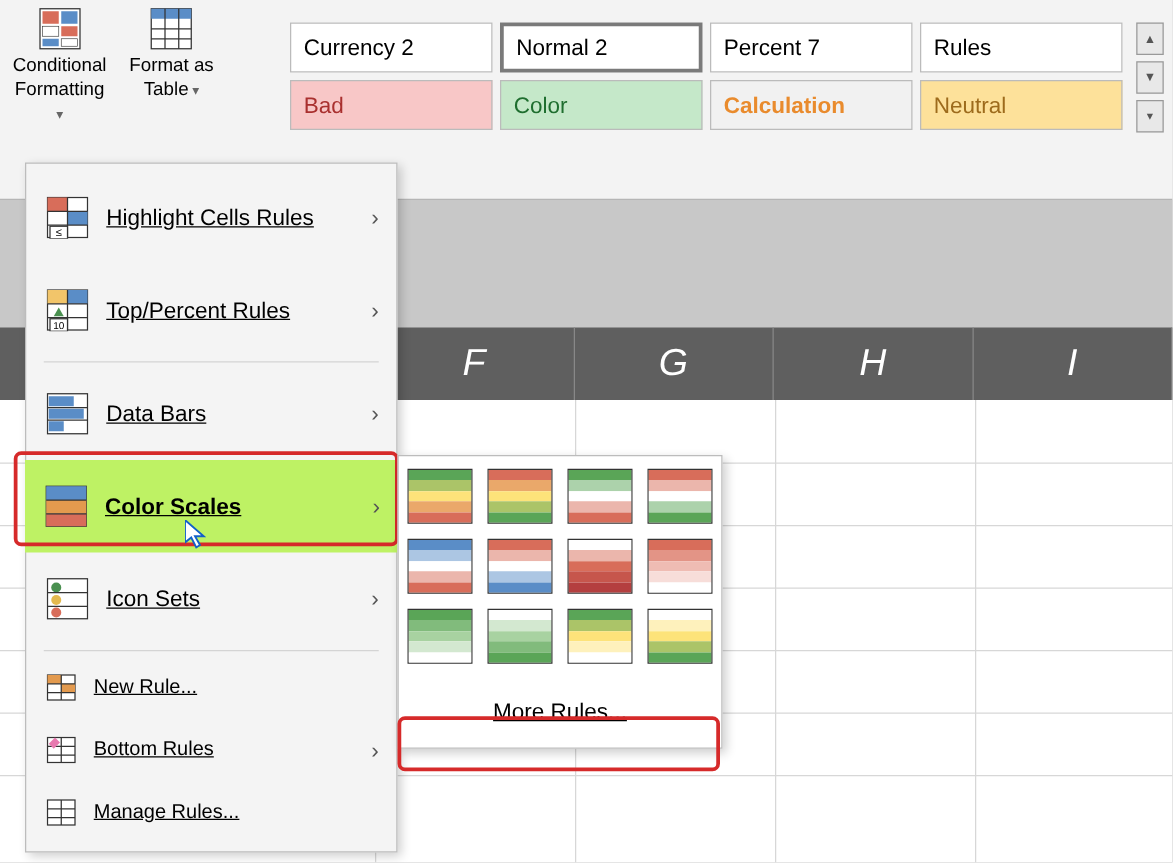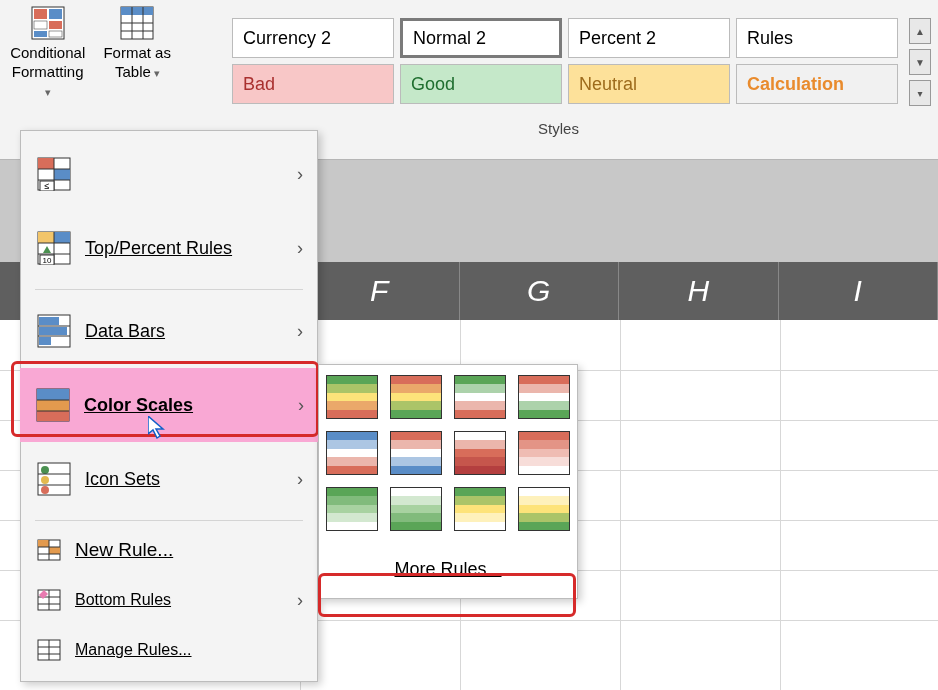--- a/index.html
+++ b/index.html
@@ -24,21 +24,21 @@
   .gridline-v { position:absolute; top:0; bottom:0; width:1px; background:#d7d7d7; }
   .gridline-h { position:absolute; left:0; right:0; height:1px; background:#d7d7d7; }
   .cellval { position:absolute; left:40px; top:340px; font-size:24px; }
 
   .menu { position:absolute; top:130px; left:20px; width:298px; background:#f4f4f4; border:1px solid #bcbcbc; box-shadow: 3px 3px 8px rgba(0,0,0,0.2); padding: 6px 0; }
   .menu-item { display:flex; align-items:center; padding: 14px 16px; font-size:18px; position:relative; cursor:default; }
   .menu-item.big { padding: 20px 16px; }
   .menu-item .txt { margin-left: 14px; text-decoration: underline; }
   .menu-item .arrow { position:absolute; right:14px; font-size:18px; color:#555; }
   .menu-sep { height:1px; background:#d4d4d4; margin: 4px 14px; }
-  .menu-item.hover { background:#f9a8d4; }
+  .menu-item.hover { background:#bef264; }
   .hl-box { position:absolute; border:3px solid #d62a2a; border-radius:6px; pointer-events:none; }
 
   .submenu { position:absolute; top:364px; left:318px; width:260px; background:#fff; border:1px solid #bcbcbc; box-shadow:3px 3px 8px rgba(0,0,0,0.2); padding:10px; }
   .scale-grid { display:grid; grid-template-columns: repeat(4, 52px); grid-auto-rows:46px; gap:10px 12px; justify-content:center; }
   .scale-ic { width:52px; height:44px; border:1px solid #333; background:#fff; display:flex; flex-direction:column; }
   .scale-ic div { flex:1; }
   .more { margin-top:18px; text-align:center; font-size:18px; text-decoration:underline; padding:8px 0; }
 
   .ic { width:34px; height:34px; display:inline-block; }
   svg { display:block; }
@@ -74,34 +74,33 @@
           <line x1="23" y1="1" x2="23" y2="33" stroke="#333"></line>
         </svg>
     </span>
     <span class="lbl drop">Format as Table</span>
   </div>
   <div class="styles-group">
     <div style="display:flex">
       <div class="styles-grid" id="styles-grid">
           <div class="style-cell" style="background: rgb(255, 255, 255); color: rgb(0, 0, 0);">Currency 2</div>
           <div class="style-cell sel" style="background: rgb(255, 255, 255); color: rgb(0, 0, 0);">Normal 2</div>
-          <div class="style-cell" style="background: rgb(255, 255, 255); color: rgb(0, 0, 0);">Percent 2</div>
+          <div class="style-cell" style="background: rgb(255, 255, 255); color: rgb(0, 0, 0);">Percent 7</div>
           <div class="style-cell" style="background: rgb(255, 255, 255); color: rgb(0, 0, 0);">Rules</div>
           <div class="style-cell" style="background: rgb(248, 199, 199); color: rgb(169, 48, 47);">Bad</div>
-          <div class="style-cell" style="background: rgb(197, 232, 201); color: rgb(31, 110, 47);">Good</div>
+          <div class="style-cell" style="background: rgb(197, 232, 201); color: rgb(31, 110, 47);">Color</div>
+          <div class="style-cell" style="background: rgb(241, 241, 241); color: rgb(233, 139, 45); font-weight: 600;">Calculation</div>
           <div class="style-cell" style="background: rgb(253, 225, 154); color: rgb(157, 107, 28);">Neutral</div>
-          <div class="style-cell" style="background: rgb(241, 241, 241); color: rgb(233, 139, 45); font-weight: 600;">Calculation</div>
         </div>
       <div class="scrollbar">
         <div>▲</div>
         <div>▼</div>
         <div>▾</div>
       </div>
     </div>
-    <div class="group-label">Styles</div>
   </div>
 </div>
 
 <div class="gridarea">
   <div class="sep"></div>
   <div class="colhdr" id="colhdr" style="padding-left:300px">
       <span>F</span>
       <span>G</span>
       <span>H</span>
       <span>I</span>
@@ -128,20 +127,21 @@
           <rect x="1" y="1" width="32" height="32" fill="#fff" stroke="#333"></rect>
           <rect x="1" y="1" width="16" height="11" fill="#d86d5a"></rect>
           <rect x="17" y="12" width="16" height="11" fill="#5a8dc7"></rect>
           <line x1="17" y1="1" x2="17" y2="33" stroke="#333"></line>
           <line x1="1" y1="12" x2="33" y2="12" stroke="#333"></line>
           <line x1="1" y1="23" x2="33" y2="23" stroke="#333"></line>
           <rect x="3" y="24" width="14" height="10" fill="#fff" stroke="#333"></rect>
           <text x="10" y="32" font-size="9" text-anchor="middle">≤</text>
         </svg>
       </span>
+    <span class="txt">Highlight Cells Rules</span>
     <span class="arrow">›</span>
   </div>
   <div class="menu-item big">
     <span class="ic">
         <svg viewBox="0 0 34 34">
           <rect x="1" y="1" width="32" height="32" fill="#fff" stroke="#333"></rect>
           <rect x="1" y="1" width="16" height="11" fill="#f2c56a"></rect>
           <rect x="17" y="1" width="16" height="11" fill="#5a8dc7"></rect>
           <line x1="17" y1="1" x2="17" y2="33" stroke="#333"></line>
           <line x1="1" y1="12" x2="33" y2="12" stroke="#333"></line>
@@ -202,21 +202,21 @@
     <span style="width:24px;height:22px">
         <svg viewBox="0 0 24 22">
           <rect x="1" y="1" width="22" height="20" fill="#fff" stroke="#333"></rect>
           <rect x="1" y="1" width="11" height="7" fill="#e39a4e"></rect>
           <rect x="12" y="8" width="11" height="7" fill="#e39a4e"></rect>
           <line x1="12" y1="1" x2="12" y2="21" stroke="#333"></line>
           <line x1="1" y1="8" x2="23" y2="8" stroke="#333"></line>
           <line x1="1" y1="15" x2="23" y2="15" stroke="#333"></line>
         </svg>
       </span>
-    <span class="txt" style="font-size:19px">New Rule...</span>
+    <span class="txt" style="font-size:16px">New Rule...</span>
   </div>
   <div class="menu-item">
     <span style="width:24px;height:22px">
         <svg viewBox="0 0 24 22">
           <rect x="1" y="1" width="22" height="20" fill="#fff" stroke="#333"></rect>
           <line x1="12" y1="1" x2="12" y2="21" stroke="#333"></line>
           <line x1="1" y1="8" x2="23" y2="8" stroke="#333"></line>
           <line x1="1" y1="15" x2="23" y2="15" stroke="#333"></line>
           <polygon points="2,6 7,1 11,5 6,10" fill="#e87ab0"></polygon>
         </svg>

